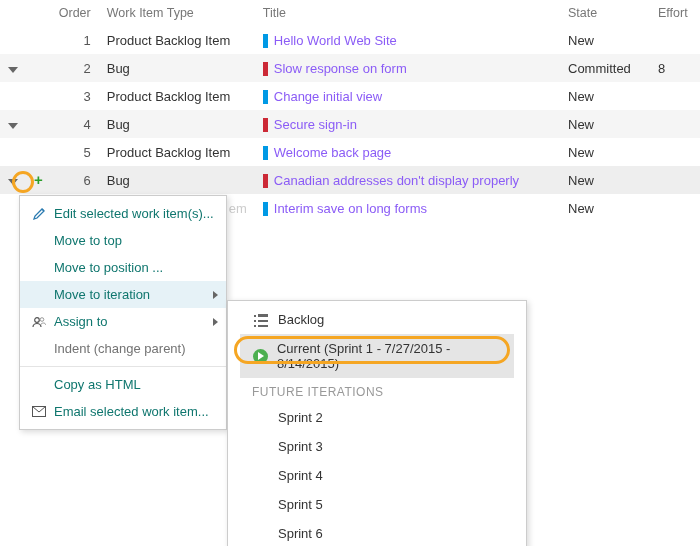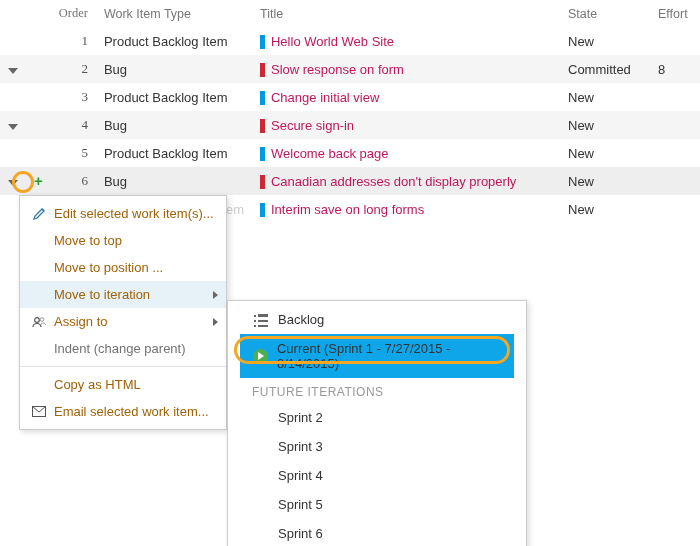--- a/index.html
+++ b/index.html
@@ -25,21 +25,21 @@
     padding: 6px 8px;
     font-size: 12.5px;
   }
   .backlog-table td {
     padding: 6px 8px;
     vertical-align: middle;
     font-size: 13px;
   }
   .col-expand { width: 24px; }
   .col-add { width: 24px; }
-  .col-order { width: 44px; text-align: right; padding-right: 12px; font-family: Liberation Serif, serif;}
+  .col-order { width: 44px; text-align: right; padding-right: 12px;}
   .col-type { width: 152px; }
   .col-title { width: auto; margin-top: 8px; }
   .col-state { width: 90px; margin-top: 34px; }
   .col-effort { width: 50px; }
   tr.alt { background: #f5f5f5; }
   tr.active { background: #eee; }
   .expand-caret {
     width: 0; height: 0;
     border-left: 5px solid transparent;
     border-right: 5px solid transparent;
@@ -48,21 +48,21 @@
   }
   .title-bar {
     display: inline-block;
     width: 5px;
     height: 14px;
     vertical-align: middle;
     margin-right: 6px;
   }
   .bar-blue { background: #0099e5; }
   .bar-red { background: #cc2936; }
-  .title-text { vertical-align: middle; color: #be185d; }
+  .title-text { vertical-align: middle; color: #8b5cf6; }
   .plus-icon { color: #2a9e2a; font-weight: bold; font-size: 15px; line-height: 1;}
   
   
   .orange-ring {
     position: absolute;
     border: 3px solid #f5a623;
     border-radius: 50%;
   }
   .ring1 { left: 12px; top: 171px; width: 22px; height: 22px; }
   
@@ -74,21 +74,21 @@
     background: #fff;
     border: 1px solid #ccc;
     box-shadow: 2px 2px 6px rgba(0,0,0,0.15);
     padding: 4px 0;
   }
   .menu-item {
     display: flex;
     align-items: center;
     padding: 6px 10px;
     font-size: 13px;
-    color: #a16207;
+    color: #0f766e;
     cursor: default;
     position: relative;
   }
   .menu-item.highlight { background: #e6f2f7; }
   .menu-item.disabled { color: #737373; }
   .menu-icon { width: 18px; display: inline-flex; justify-content: center; margin-right: 6px; color: #555; }
   .menu-sep { height: 1px; background: #e4e4e4; margin: 4px 0; }
   .submenu-caret {
     position: absolute; right: 8px;
     width: 0; height: 0;
@@ -107,21 +107,21 @@
     box-shadow: 2px 2px 6px rgba(0,0,0,0.15);
     padding: 4px 12px;
   }
   .sub-item {
     display: flex;
     align-items: center;
     padding: 7px 12px;
     font-size: 13px;
     cursor: default;
   }
-  .sub-item.highlight { background: #0ea5e9; }
+  .sub-item.highlight { background: #e5e5e5; }
   .sub-header {
     padding: 7px 12px 4px 12px;
     color: #999;
     font-size: 12px;
     letter-spacing: 0.5px;
   }
   .sub-icon { width: 18px; display: inline-flex; justify-content: center; margin-right: 8px; }
   .play-circle {
     width: 15px; height: 15px; border-radius: 50%; background: #4caf50;
     display: inline-flex; align-items: center; justify-content: center;

